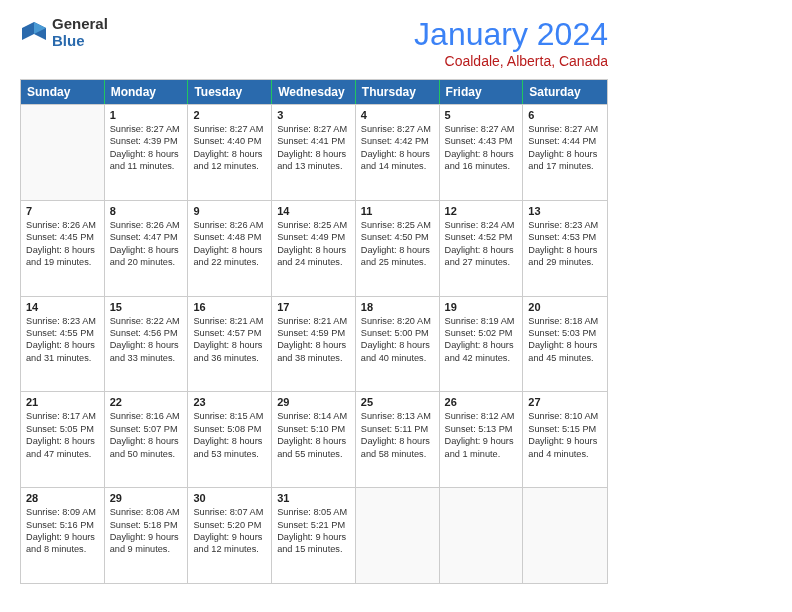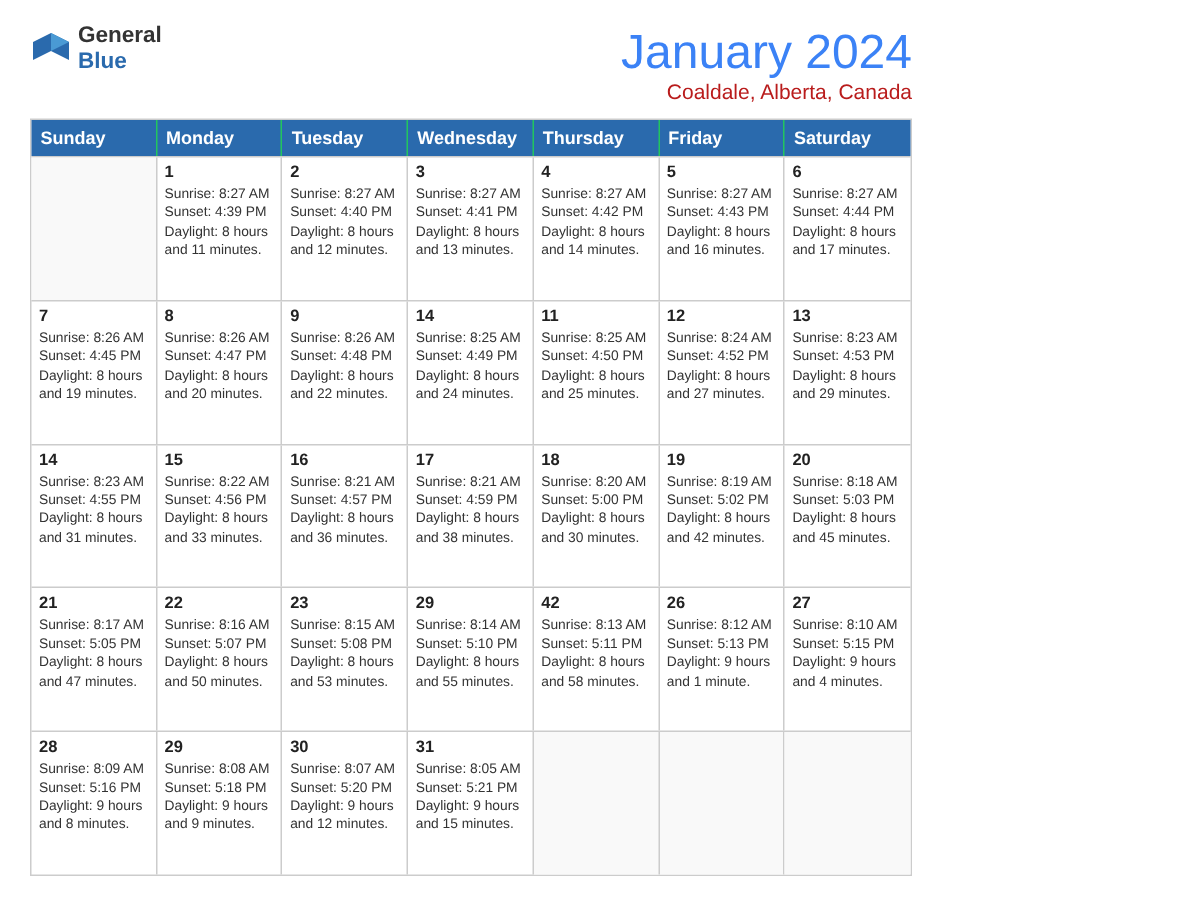--- a/index.html
+++ b/index.html
@@ -269,21 +269,21 @@
             <div class="cell-line">Sunrise: 8:21 AM</div>
             <div class="cell-line">Sunset: 4:59 PM</div>
             <div class="cell-line">Daylight: 8 hours</div>
             <div class="cell-line">and 38 minutes.</div>
           </div>
           <div class="cal-cell">
             <div class="day-number">18</div>
             <div class="cell-line">Sunrise: 8:20 AM</div>
             <div class="cell-line">Sunset: 5:00 PM</div>
             <div class="cell-line">Daylight: 8 hours</div>
-            <div class="cell-line">and 30 minutes.</div>
+            <div class="cell-line">and 40 minutes.</div>
           </div>
           <div class="cal-cell">
             <div class="day-number">19</div>
             <div class="cell-line">Sunrise: 8:19 AM</div>
             <div class="cell-line">Sunset: 5:02 PM</div>
             <div class="cell-line">Daylight: 8 hours</div>
             <div class="cell-line">and 42 minutes.</div>
           </div>
           <div class="cal-cell">
             <div class="day-number">20</div>
@@ -316,21 +316,21 @@
             <div class="cell-line">and 53 minutes.</div>
           </div>
           <div class="cal-cell">
             <div class="day-number">29</div>
             <div class="cell-line">Sunrise: 8:14 AM</div>
             <div class="cell-line">Sunset: 5:10 PM</div>
             <div class="cell-line">Daylight: 8 hours</div>
             <div class="cell-line">and 55 minutes.</div>
           </div>
           <div class="cal-cell">
-            <div class="day-number">42</div>
+            <div class="day-number">25</div>
             <div class="cell-line">Sunrise: 8:13 AM</div>
             <div class="cell-line">Sunset: 5:11 PM</div>
             <div class="cell-line">Daylight: 8 hours</div>
             <div class="cell-line">and 58 minutes.</div>
           </div>
           <div class="cal-cell">
             <div class="day-number">26</div>
             <div class="cell-line">Sunrise: 8:12 AM</div>
             <div class="cell-line">Sunset: 5:13 PM</div>
             <div class="cell-line">Daylight: 9 hours</div>

